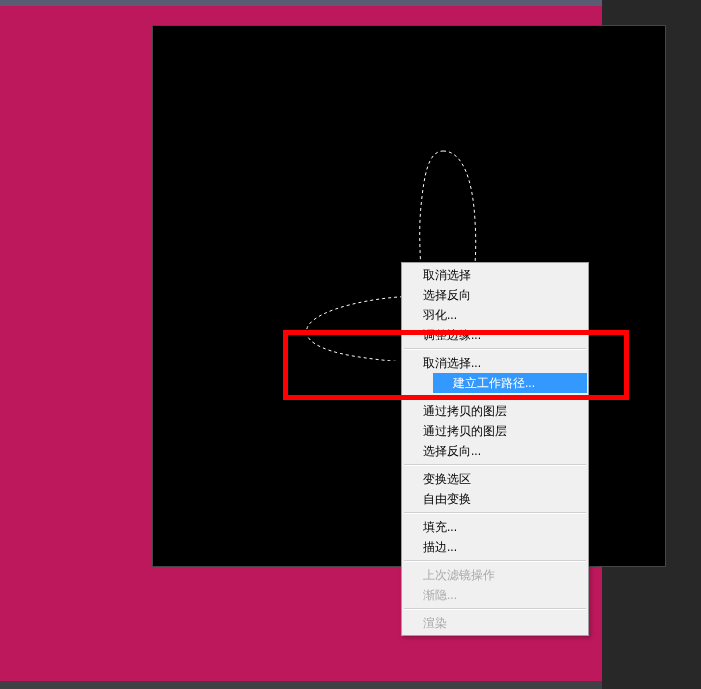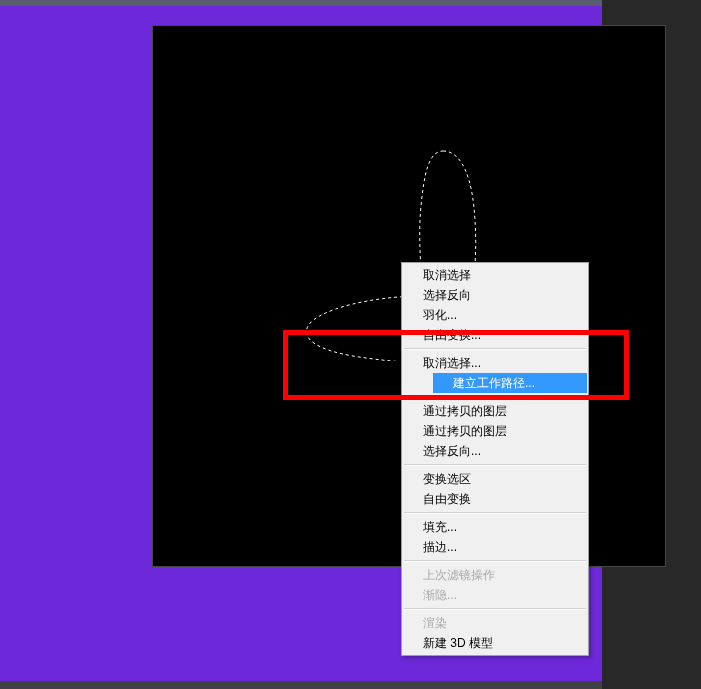--- a/index.html
+++ b/index.html
@@ -9,21 +9,21 @@
     height: 689px;
     overflow: hidden;
     font-family: "Microsoft YaHei", "SimSun", Arial, sans-serif;
     font-size: 12px;
     background: #282828;
   }
   .stage {
     position: relative;
     width: 602px;
     height: 689px;
-    background: #6d28d9;
+    background: #be185d;
   }
   .topbar {
     position: absolute;
     left: 0; top: 0;
     width: 100%; height: 6px;
     background: #5a5d72;
   }
   .canvas-area {
     position: absolute;
     left: 152px;
@@ -108,38 +108,37 @@
                  C128 130 125 95 128 65
                  C131 35 135 10 150 10 Z" fill="none" stroke="#ffffff" stroke-width="1" stroke-dasharray="3 3"></path>
       </svg>
     </div>
   </div>
 
   <div class="context-menu" id="context-menu">
       <div class="menu-item">取消选择</div>
       <div class="menu-item">选择反向</div>
       <div class="menu-item">羽化...</div>
-      <div class="menu-item">自由变换...</div>
+      <div class="menu-item">调整边缘...</div>
       <div class="menu-sep"></div>
       <div class="menu-item">取消选择...</div>
       <div class="menu-item hovered">建立工作路径...</div>
       <div class="menu-sep"></div>
       <div class="menu-item">通过拷贝的图层</div>
       <div class="menu-item">通过拷贝的图层</div>
       <div class="menu-item">选择反向...</div>
       <div class="menu-sep"></div>
       <div class="menu-item">变换选区</div>
       <div class="menu-item">自由变换</div>
       <div class="menu-sep"></div>
       <div class="menu-item">填充...</div>
       <div class="menu-item">描边...</div>
       <div class="menu-sep"></div>
       <div class="menu-item disabled">上次滤镜操作</div>
       <div class="menu-item disabled">渐隐...</div>
       <div class="menu-sep"></div>
       <div class="menu-item disabled">渲染</div>
-      <div class="menu-item">新建 3D 模型</div>
     </div>
 
   <div class="highlight-box" id="highlight-box" style="left: 283px; top: 330px; width: 346px; height: 70px;"></div>
 
   <div class="bottombar"></div>
 </div>
 
 </body></html>

